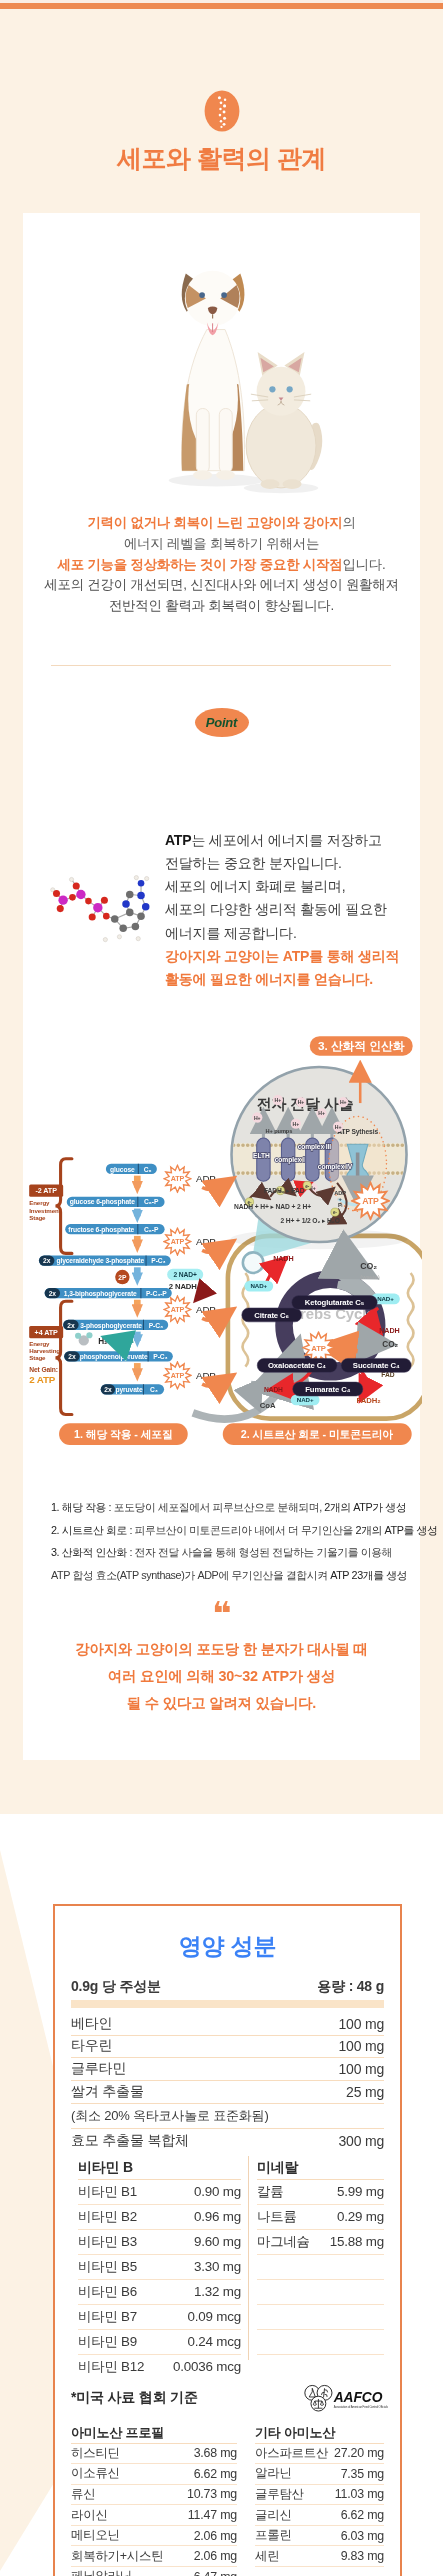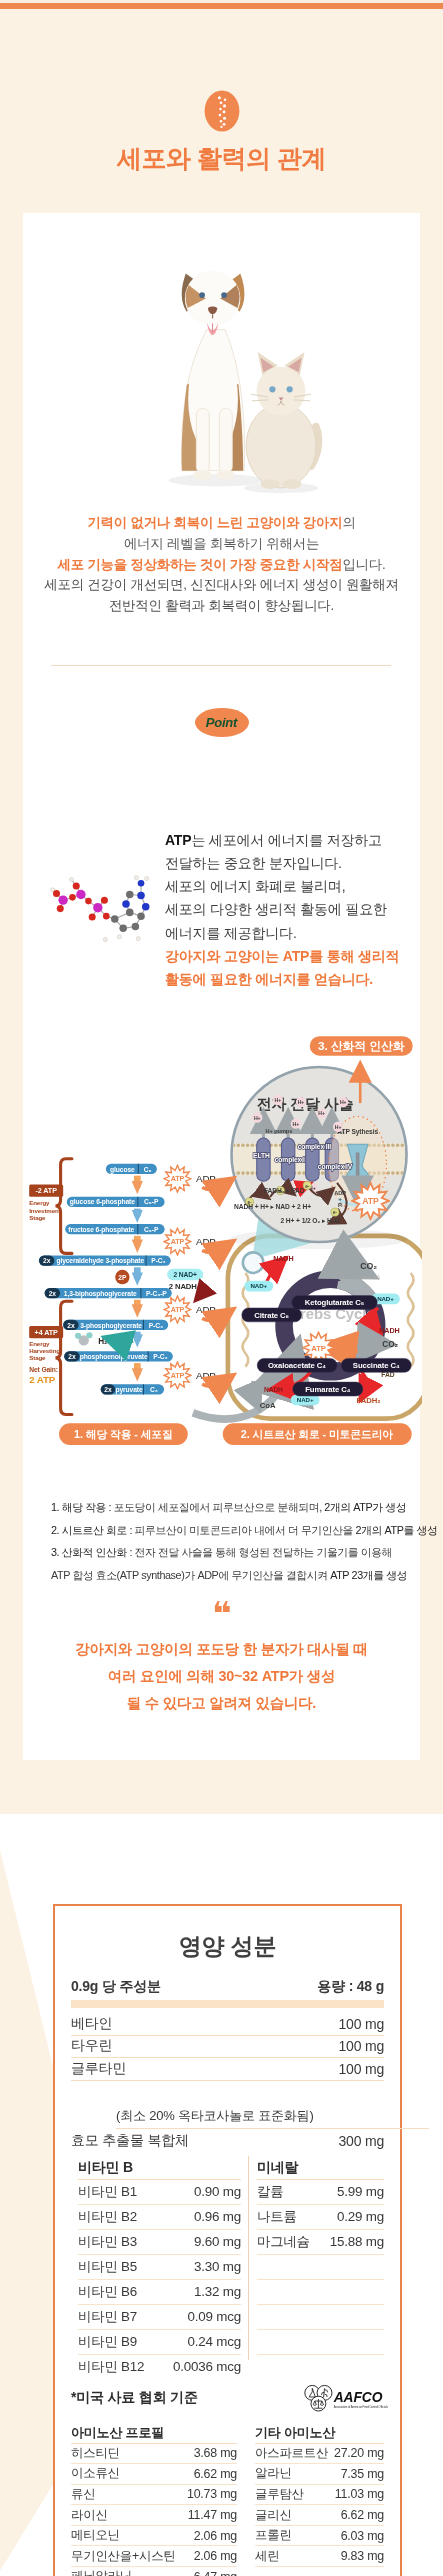--- a/index.html
+++ b/index.html
@@ -29,28 +29,28 @@
   .sect .s{font-size:11.3px;font-weight:700;color:#F0874E;}
   .al{left:142px;font-size:14px;color:#3F3F3F;line-height:14px;}
   .al b{color:#161616;font-weight:800;}
   .alo{color:#F0793C;font-weight:800;}
   .nl{left:28px;font-size:10.8px;color:#3A3A3A;letter-spacing:-0.4px;}
   .nl b{font-weight:400;color:#222;}
   .qmark{top:1385px;font-size:33px;color:#F0874E;font-weight:800;line-height:31px;}
   .ql{font-size:14.4px;font-weight:800;color:#F0793C;}
   
   .nbox{left:53px;top:1904px;width:345px;height:836px;background:#fff;border:2.1px solid #E8834D;}
-  .ntitle{top:25px;font-size:23px;font-weight:800;color:#404040;}
+  .ntitle{top:25px;font-size:23px;font-weight:800;color:#3b82f6;}
   .nserv{left:16px;top:68px;width:313px;height:25px;display:flex;justify-content:space-between;align-items:center;
          font-size:14px;color:#3A3A3A;font-weight:700;}
   .band{left:16px;width:313px;height:7.7px;background:#FAE4C8;}
   .nrow{left:16px;width:313px;height:23px;display:flex;justify-content:space-between;align-items:center;
         font-size:14px;color:#3A3A3A;border-bottom:1px solid #F7DCBE;}
   .nnote{left:16px;width:313px;height:25px;display:flex;align-items:center;font-size:13px;color:#3A3A3A;
-         border-bottom:1px solid #F7DCBE;margin-left:45px;}
+         border-bottom:1px solid #F7DCBE;}
   .vcol{top:252px;}
   .vhead{height:20.6px;display:flex;align-items:center;font-size:14px;font-weight:800;color:#2E2E2E;border-bottom:1px solid #F7DCBE;}
   .vrow{height:24px;display:flex;justify-content:space-between;align-items:center;font-size:13.4px;color:#3A3A3A;border-bottom:1px solid #F9E3CB;}
   .vdiv{left:193px;top:250px;width:1px;height:204px;background:#F1D3B4;}
   .aafco{left:16px;top:483px;font-size:14px;font-weight:800;color:#2E2E2E;}
   .acol{top:518px;}
   .ahead{height:18.5px;display:flex;align-items:center;font-size:13px;font-weight:800;color:#2E2E2E;border-bottom:1px solid #F7DCBE;}
   .arow{height:19.6px;display:flex;justify-content:space-between;align-items:center;font-size:12.4px;color:#3A3A3A;border-bottom:1px solid #F9E3CB;}
   
   text{font-family:"Liberation Sans","DejaVu Sans",sans-serif;}
@@ -598,20 +598,24 @@
         <span>100 mg</span>
       </div>
     <div class="abs nrow" style="top:128px">
         <span>타우린</span>
         <span>100 mg</span>
       </div>
     <div class="abs nrow" style="top:151px">
         <span>글루타민</span>
         <span>100 mg</span>
       </div>
+    <div class="abs nrow" style="top:174px">
+        <span>쌀겨 추출물</span>
+        <span>25 mg</span>
+      </div>
     <div class="abs nnote" style="top:197px">(최소 20% 옥타코사놀로 표준화됨)</div>
     <div class="abs nrow" style="top:223px;border-bottom:none">
         <span>효모 추출물 복합체</span>
         <span>300 mg</span>
       </div>
 
     <div class="abs vdiv"></div>
     <div class="abs vcol" style="left:23px;width:163px">
       <div class="vhead">비타민 B</div>
       <div class="vrow">
@@ -700,21 +704,21 @@
         </div>
       <div class="arow">
           <span>라이신</span>
           <span>11.47 mg</span>
         </div>
       <div class="arow">
           <span>메티오닌</span>
           <span>2.06 mg</span>
         </div>
       <div class="arow">
-          <span>무기인산을+시스틴</span>
+          <span>회복하기+시스틴</span>
           <span>2.06 mg</span>
         </div>
       <div class="arow">
           <span>페닐알라닌</span>
           <span>6.47 mg</span>
         </div>
 
     </div>
     <div class="abs acol" style="left:200px;width:129px">
       <div class="ahead">기타 아미노산</div>

